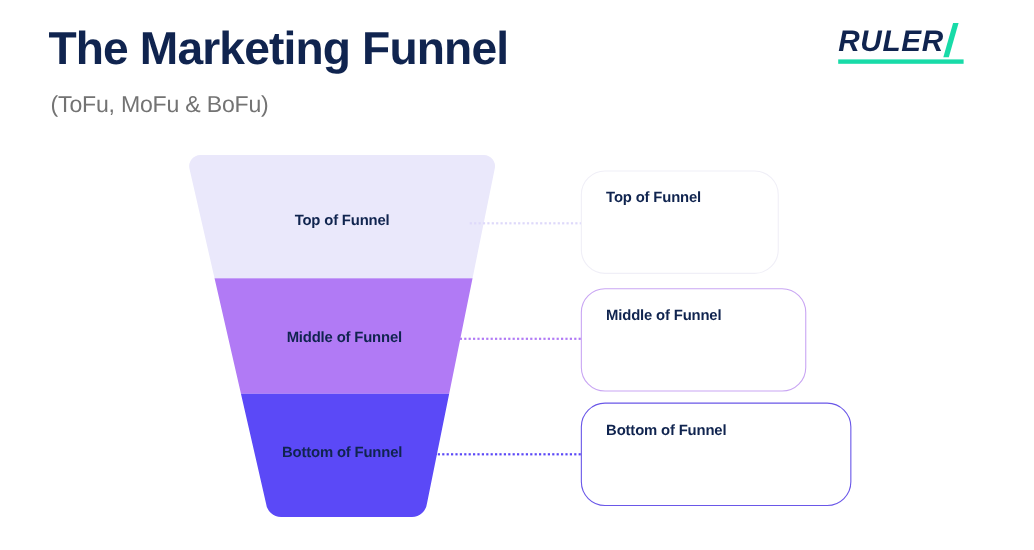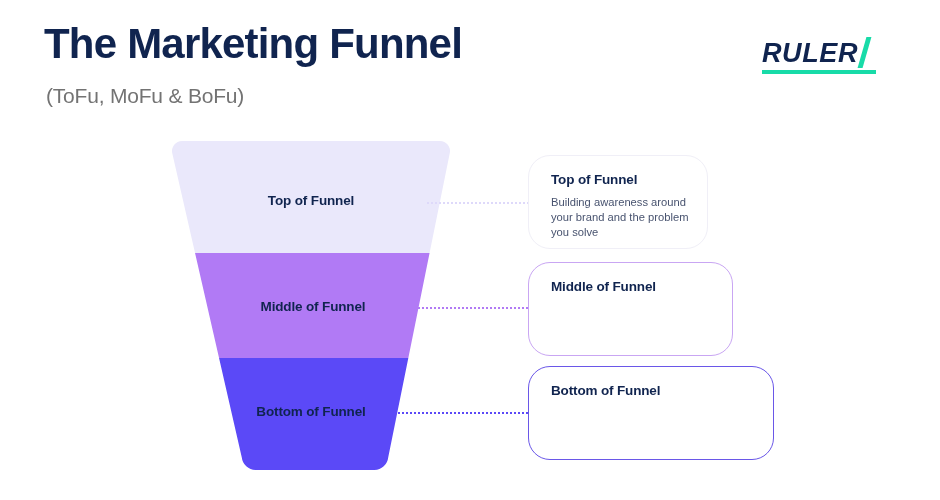--- a/index.html
+++ b/index.html
@@ -43,21 +43,21 @@
     color: #737373;
     letter-spacing: -0.2px;
     line-height: 1.2;
     white-space: nowrap;
   }
 
   
   #brand-logo {
     position: absolute;
     left: 762px;
-    top: 38px;
+    top: 22px;
     width: 122px;
     height: 42px;
   }
   #brand-logo-text {
     position: absolute;
     left: 0px;
     top: 0px;
     font-size: 27px;
     font-weight: bold;
     font-style: italic;
@@ -205,21 +205,20 @@
   <div class="funnel-label" id="funnel-label-mid">Middle of Funnel</div>
 
   <div class="funnel-label" id="funnel-label-bot">Bottom of Funnel</div>
 
   <div class="connector" id="connector-top"></div>
   <div class="connector" id="connector-mid"></div>
   <div class="connector" id="connector-bot"></div>
 
   <div class="callout-card" id="card-top">
     <div class="callout-title">Top of Funnel</div>
-    <div class="callout-body">Building awareness around your brand and the problem you solve</div>
   </div>
 
   <div class="callout-card" id="card-mid">
     <div class="callout-title">Middle of Funnel</div>
   </div>
 
   <div class="callout-card" id="card-bot">
     <div class="callout-title">Bottom of Funnel</div>
   </div>
 

